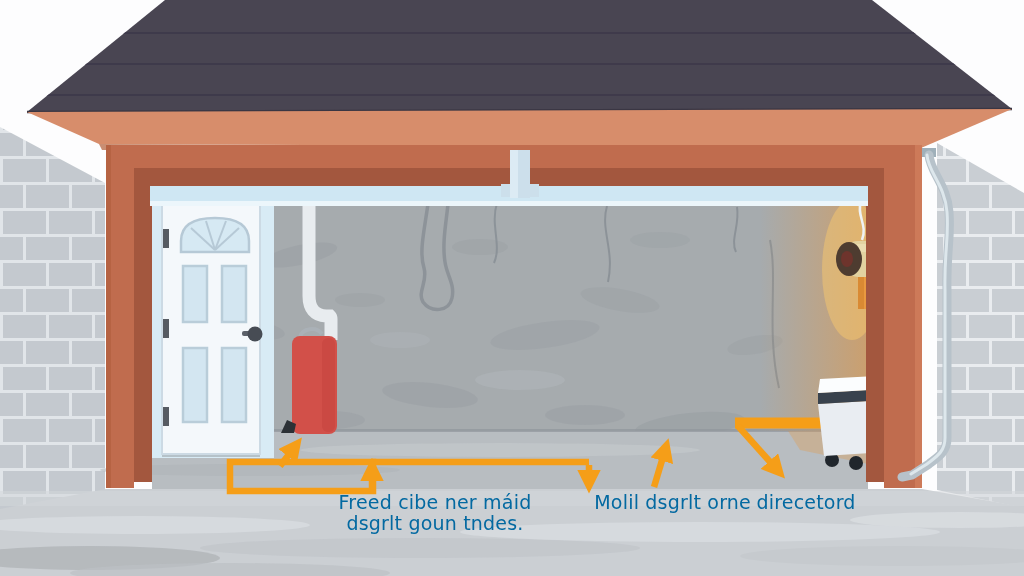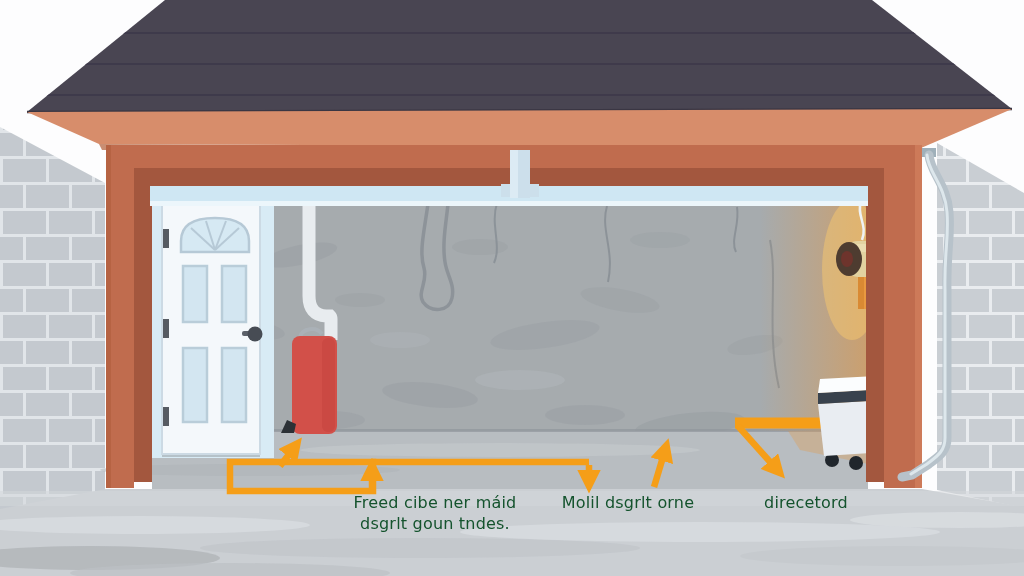--- a/index.html
+++ b/index.html
@@ -3,21 +3,21 @@
 <meta charset="utf-8">
 <style>
   html,body{margin:0;padding:0;background:#ffffff;}
   .stage{
     position:relative;width:1024px;height:576px;overflow:hidden;
     background:#ffffff;font-family:"DejaVu Sans",sans-serif;
   }
   .stage svg{position:absolute;left:0;top:0;}
   .caption{
     position:absolute;top:492px;width:200px;
-    text-align:center;color:#14532d;font-size:16px;line-height:21px;
+    text-align:center;color:#0369a1;font-size:19px;line-height:21px;
     font-weight:500;letter-spacing:.2px;
   }
   .caption span{display:block;}
 </style>
 </head>
 <body>
 
 <div class="stage">
 <svg width="1024" height="576" viewBox="0 0 1024 576">
   <defs>
@@ -211,19 +211,19 @@
     <line x1="280" y1="466" x2="290" y2="453" marker-end="url(#ah)"></line>
     <line x1="654" y1="487" x2="663" y2="457" marker-end="url(#ah)"></line>
     <line x1="738" y1="426" x2="772" y2="464" marker-end="url(#ah)"></line>
   </g>
 </svg>
 
 <div class="caption" style="left:335px;">
   <span>Freed cibe ner máid</span>
   <span>dsgrlt goun tndes.</span>
 </div>
-<div class="caption" style="left:528px;">
+<div class="caption" style="left:551px;text-align:right;">
   <span>Molil dsgrlt orne</span>
 </div>
 <div class="caption" style="left:706px;">
   <span>direcetord</span>
 </div>
 </div>
 
 </body></html>

